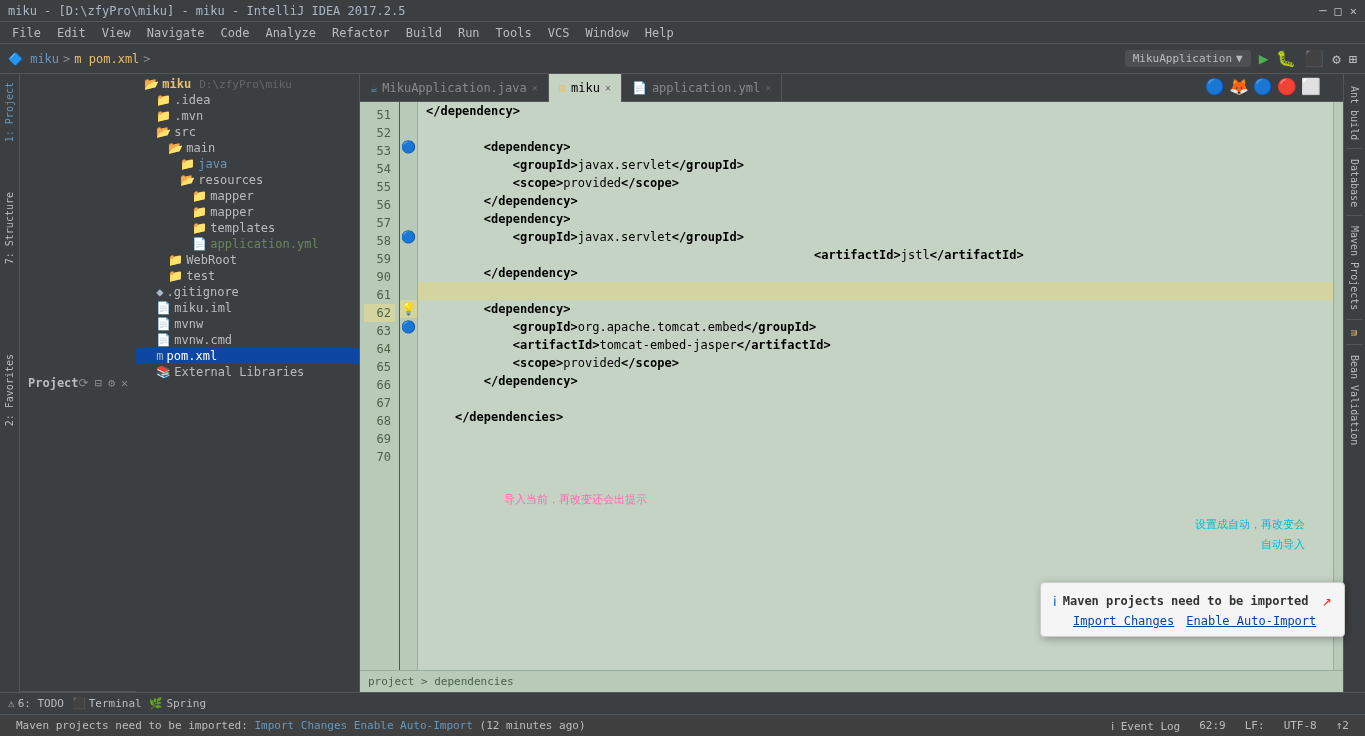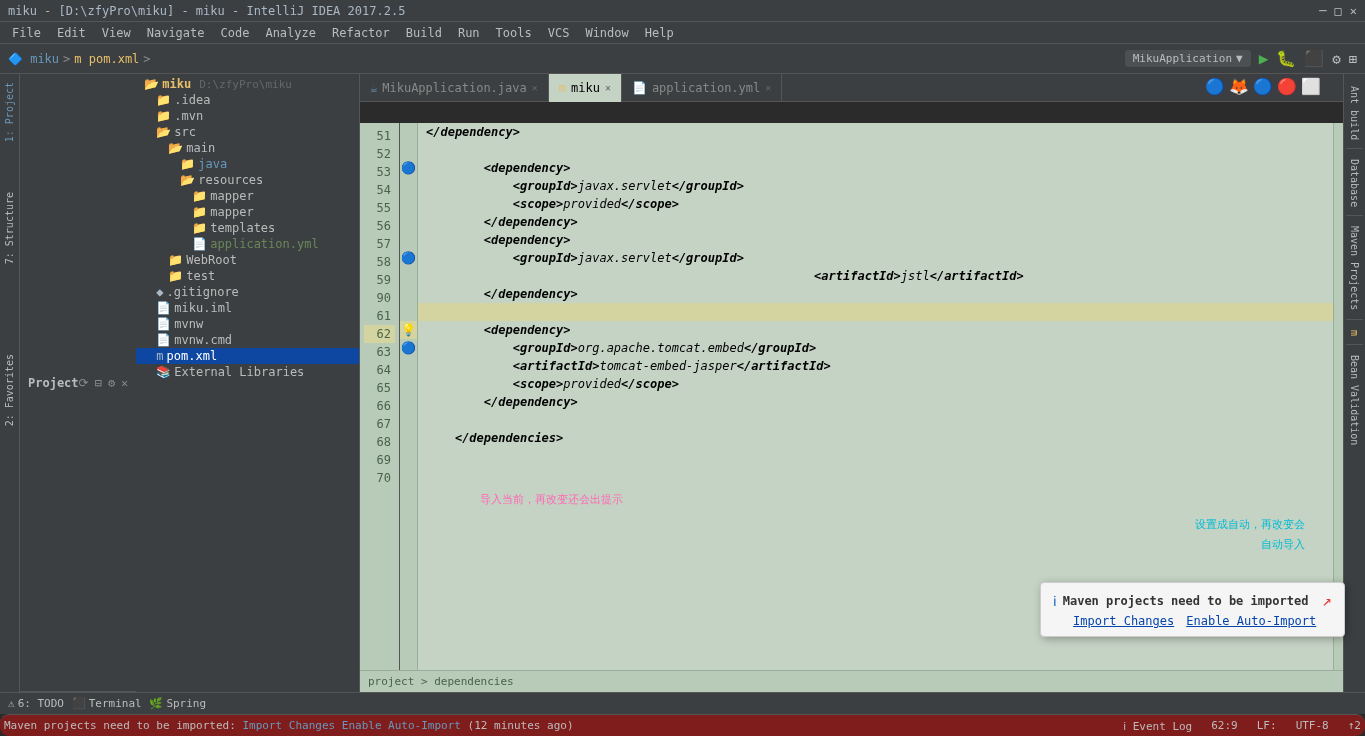--- a/index.html
+++ b/index.html
@@ -37,21 +37,21 @@
     .tree-item .label.selected { color: #fff; }
 
     
     #editor-area { flex: 1; display: flex; flex-direction: column; background: #2b2b2b; }
     #tab-bar { background: #3c3f41; display: flex; align-items: center; border-bottom: 1px solid #555; height: 28px; }
     .editor-tab { display: flex; align-items: center; padding: 0 10px; height: 28px; font-size: 12px; color: #888; cursor: pointer; border-right: 1px solid #555; gap: 5px; }
     .editor-tab.active { background: #2b2b2b; color: #e8e8e8; }
     .editor-tab .close { color: #666; font-size: 10px; }
 
     
-    #code-editor { flex: 1; display: flex; overflow: hidden; position: relative; margin-top: 21px; }
+    #code-editor { flex: 1; display: flex; overflow: hidden; position: relative; }
     #line-numbers { width: 40px; background: #313335; color: #606366; font-size: 12px; line-height: 18px; padding: 4px 4px; text-align: right; border-right: 1px solid #555; overflow: hidden; user-select: none; }
     #gutter { width: 18px; background: #313335; border-right: 1px solid #555; overflow: hidden; }
     #code-content { flex: 1; background: #2b2b2b; overflow: auto; padding: 4px 0; font-size: 12px; line-height: 18px; }
 
     
     #right-sidebar { width: 20px; background: #3c3f41; border-left: 1px solid #555; display: flex; flex-direction: column; align-items: center; padding-top: 4px; gap: 2px; }
 
     
     #status-bar { background: #3c3f41; height: 22px; display: flex; align-items: center; padding: 0 8px; border-top: 1px solid #555; gap: 16px; font-size: 11px; color: #bbb; }
 
@@ -296,21 +296,21 @@
         <div class="gutter-cell" style="color:#6897bb;font-size:12px;">🔵</div>
         <div class="gutter-cell"></div>
         <div class="gutter-cell"></div>
         <div class="gutter-cell"></div>
         <div class="gutter-cell"></div>
         <div class="gutter-cell"></div>
         <div class="gutter-cell"></div>
         <div class="gutter-cell"></div>
       </div>
 
-      <div id="code-content" style="flex:1;background:#c5d3c5;font-family:Consolas,Monaco,monospace;font-size:12px;line-height:18px;padding:0;overflow-x:auto;font-style:italic;">
+      <div id="code-content" style="flex:1;background:#c5d3c5;font-family:Consolas,Monaco,monospace;font-size:12px;line-height:18px;padding:0;overflow-x:auto;">
 
         <div style="height:18px;padding:0 8px;white-space:pre;display:flex;align-items:center;"><span style="color:#000;"><b>&lt;/dependency&gt;</b></span></div>
 
         <div style="height:18px;padding:0 8px;"></div>
 
         <div style="height:18px;padding:0 8px;white-space:pre;display:flex;align-items:center;"><span style="color:#000;">        <b>&lt;dependency&gt;</b></span></div>
 
         <div style="height:18px;padding:0 8px;white-space:pre;display:flex;align-items:center;"><span style="color:#000;">            <b>&lt;groupId&gt;</b>javax.servlet<b>&lt;/groupId&gt;</b></span></div>
 
 
@@ -351,21 +351,21 @@
     <div style="background:#b8cab8;height:22px;display:flex;align-items:center;padding:0 8px;font-size:11px;color:#4a6348;border-top:1px solid #9aaf9a;">
       <span>project &gt; dependencies</span>
     </div>
 
     <div id="tooltip-text2" style="position:absolute;bottom:160px;right:60px;font-size:11px;color:#00bcd4;text-align:right;z-index:99;pointer-events:none;">
       <span>设置成自动，再改变会</span>
     </div>
     <div style="position:absolute;bottom:140px;right:60px;font-size:11px;color:#00bcd4;text-align:right;z-index:99;pointer-events:none;">
       <span>自动导入</span>
     </div>
-    <div style="position:absolute;bottom:185px;left:480px;font-size:11px;color:#ff69b4;text-align:left;z-index:99;pointer-events:none;">
+    <div style="position:absolute;bottom:185px;left:504px;font-size:11px;color:#ff69b4;text-align:left;z-index:99;pointer-events:none;">
       <span>导入当前，再改变还会出提示</span>
     </div>
 
     <div id="notification" style="position:absolute;bottom:55px;right:20px;background:#f5f5f5;border:1px solid #ccc;border-radius:4px;padding:8px 12px;font-size:12px;color:#333;min-width:280px;box-shadow:2px 2px 8px rgba(0,0,0,0.3);z-index:100;">
       <div style="display:flex;align-items:center;gap:6px;margin-bottom:4px;">
         <span style="color:#1565c0;font-size:14px;">ℹ</span>
         <span style="font-weight:bold;">Maven projects need to be imported</span>
 
         <span style="color:#e53935;font-size:16px;margin-left:8px;">↗</span>
       </div>
@@ -397,21 +397,21 @@
   <span style="cursor:pointer;display:flex;align-items:center;gap:3px;">
     <span>⬛</span>
     <span>Terminal</span>
   </span>
   <span style="cursor:pointer;display:flex;align-items:center;gap:3px;">
     <span style="color:#6a8759;">🌿</span>
     <span>Spring</span>
   </span>
 </div>
 
-<div id="status-bar" style="background:#7f1d1d;height:22px;display:flex;align-items:center;padding:0 4px;border-top:1px solid #555;font-size:11px;color:#bbb;border-radius:9px;">
+<div id="status-bar" style="background:#404040;height:22px;display:flex;align-items:center;padding:0 16px;border-top:1px solid #555;font-size:11px;color:#bbb;">
   <span style="flex:1;">
     <span>Maven projects need to be imported: </span>
     <a style="color:#6897bb;cursor:pointer;">Import Changes</a>
     <span>   </span>
     <a style="color:#6897bb;cursor:pointer;">Enable Auto-Import</a>
     <span> (12 minutes ago)</span>
   </span>
   <span style="display:flex;align-items:center;gap:19px;margin-left:auto;">
     <span style="cursor:pointer;">
       <span>ℹ</span>

